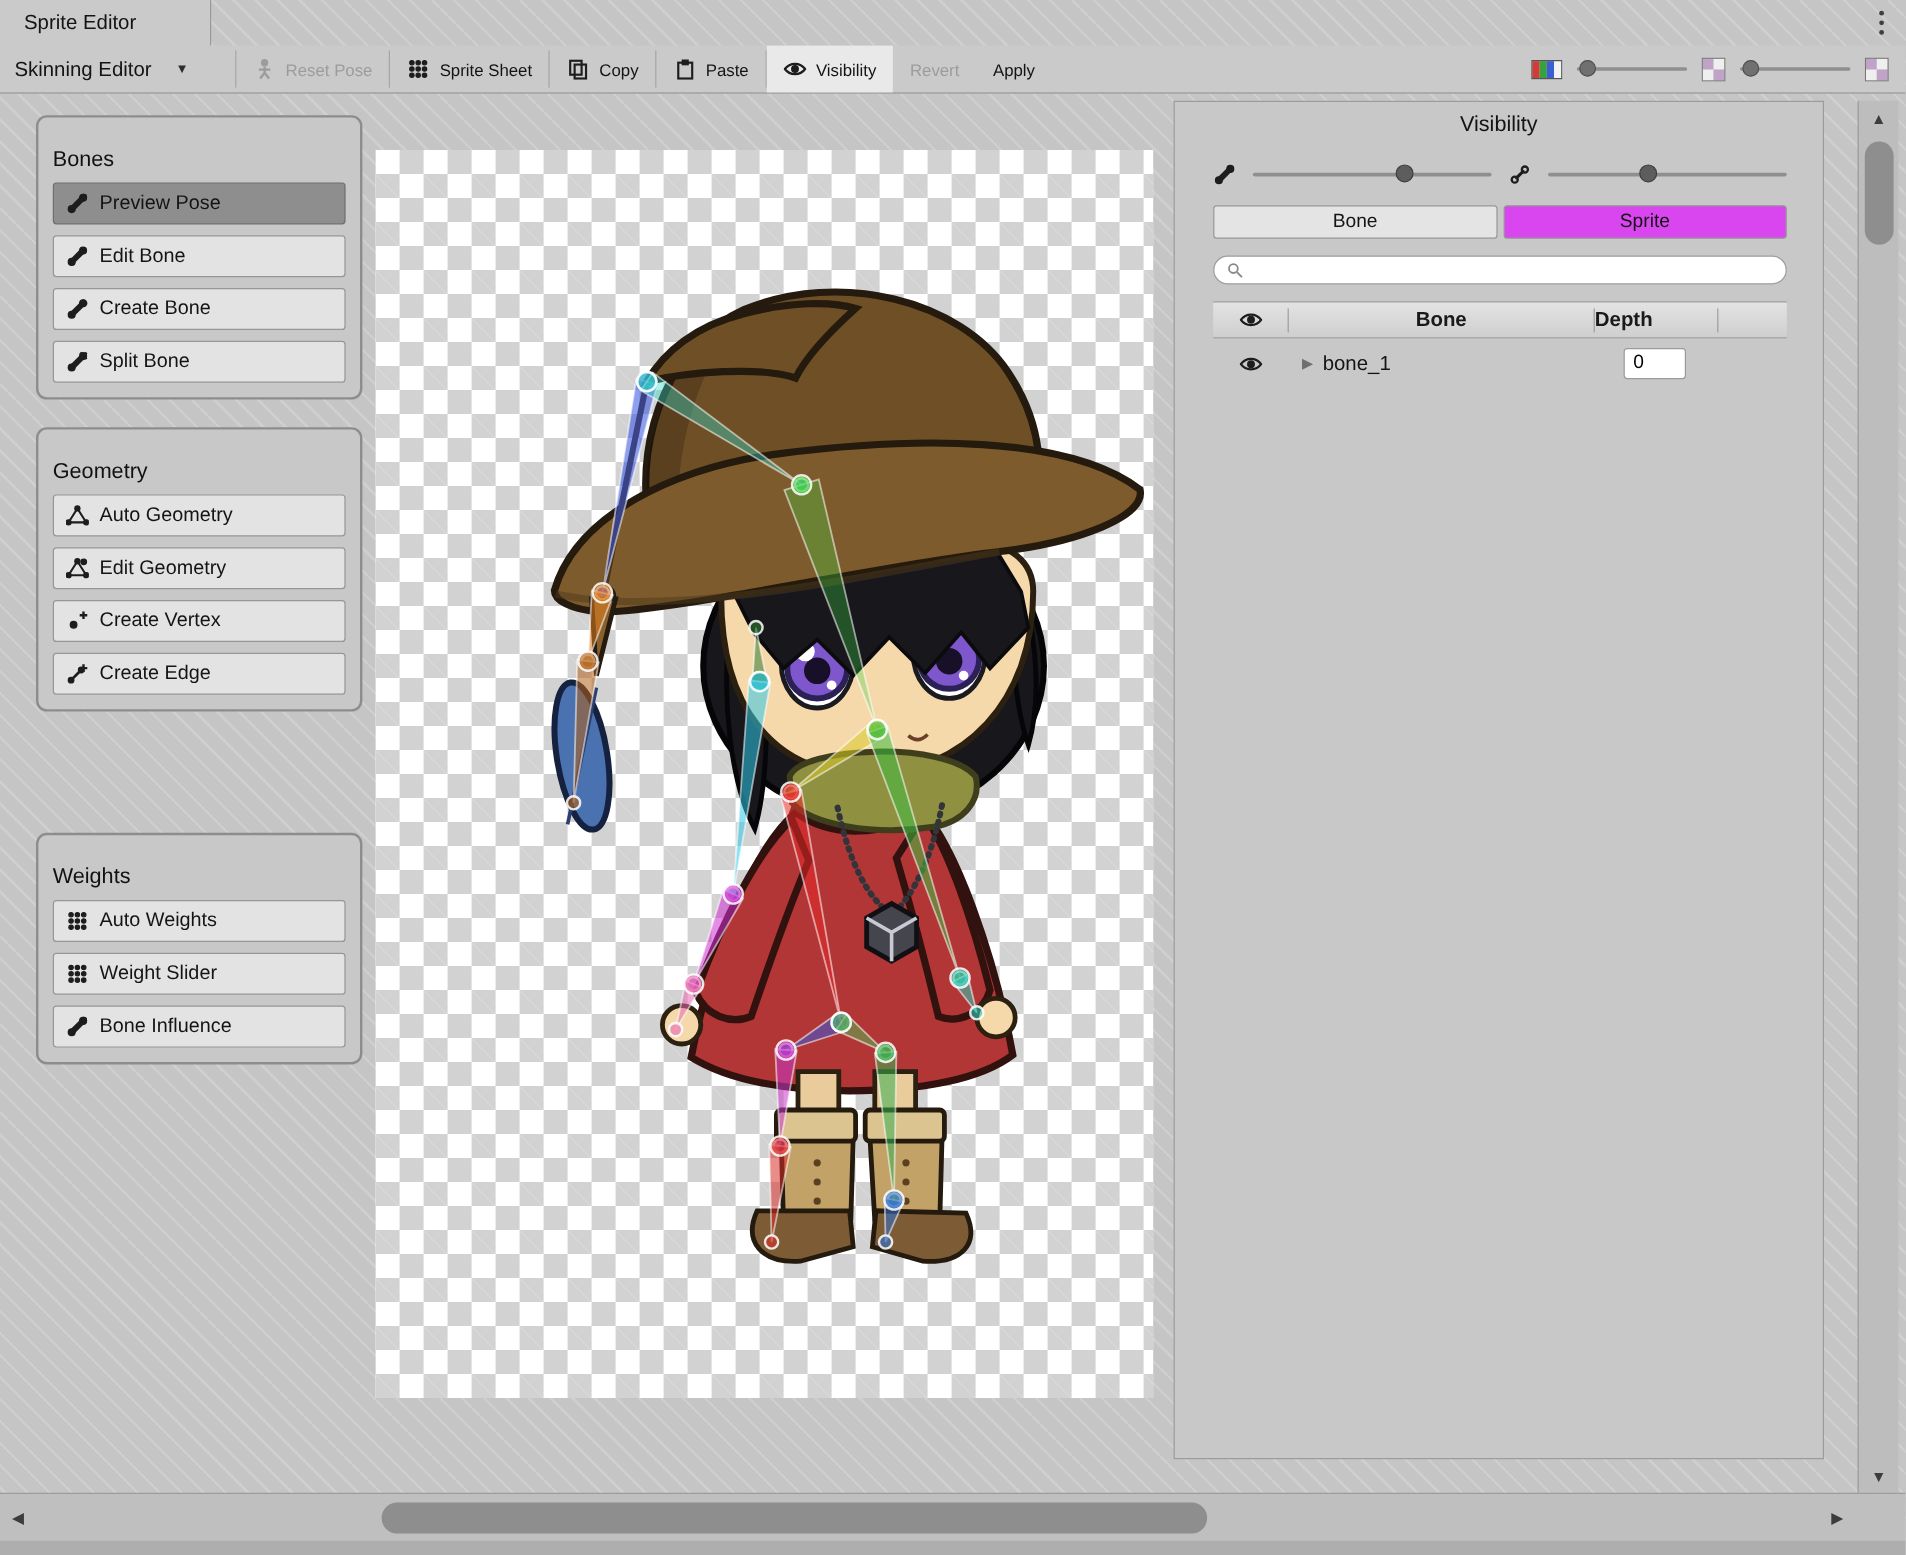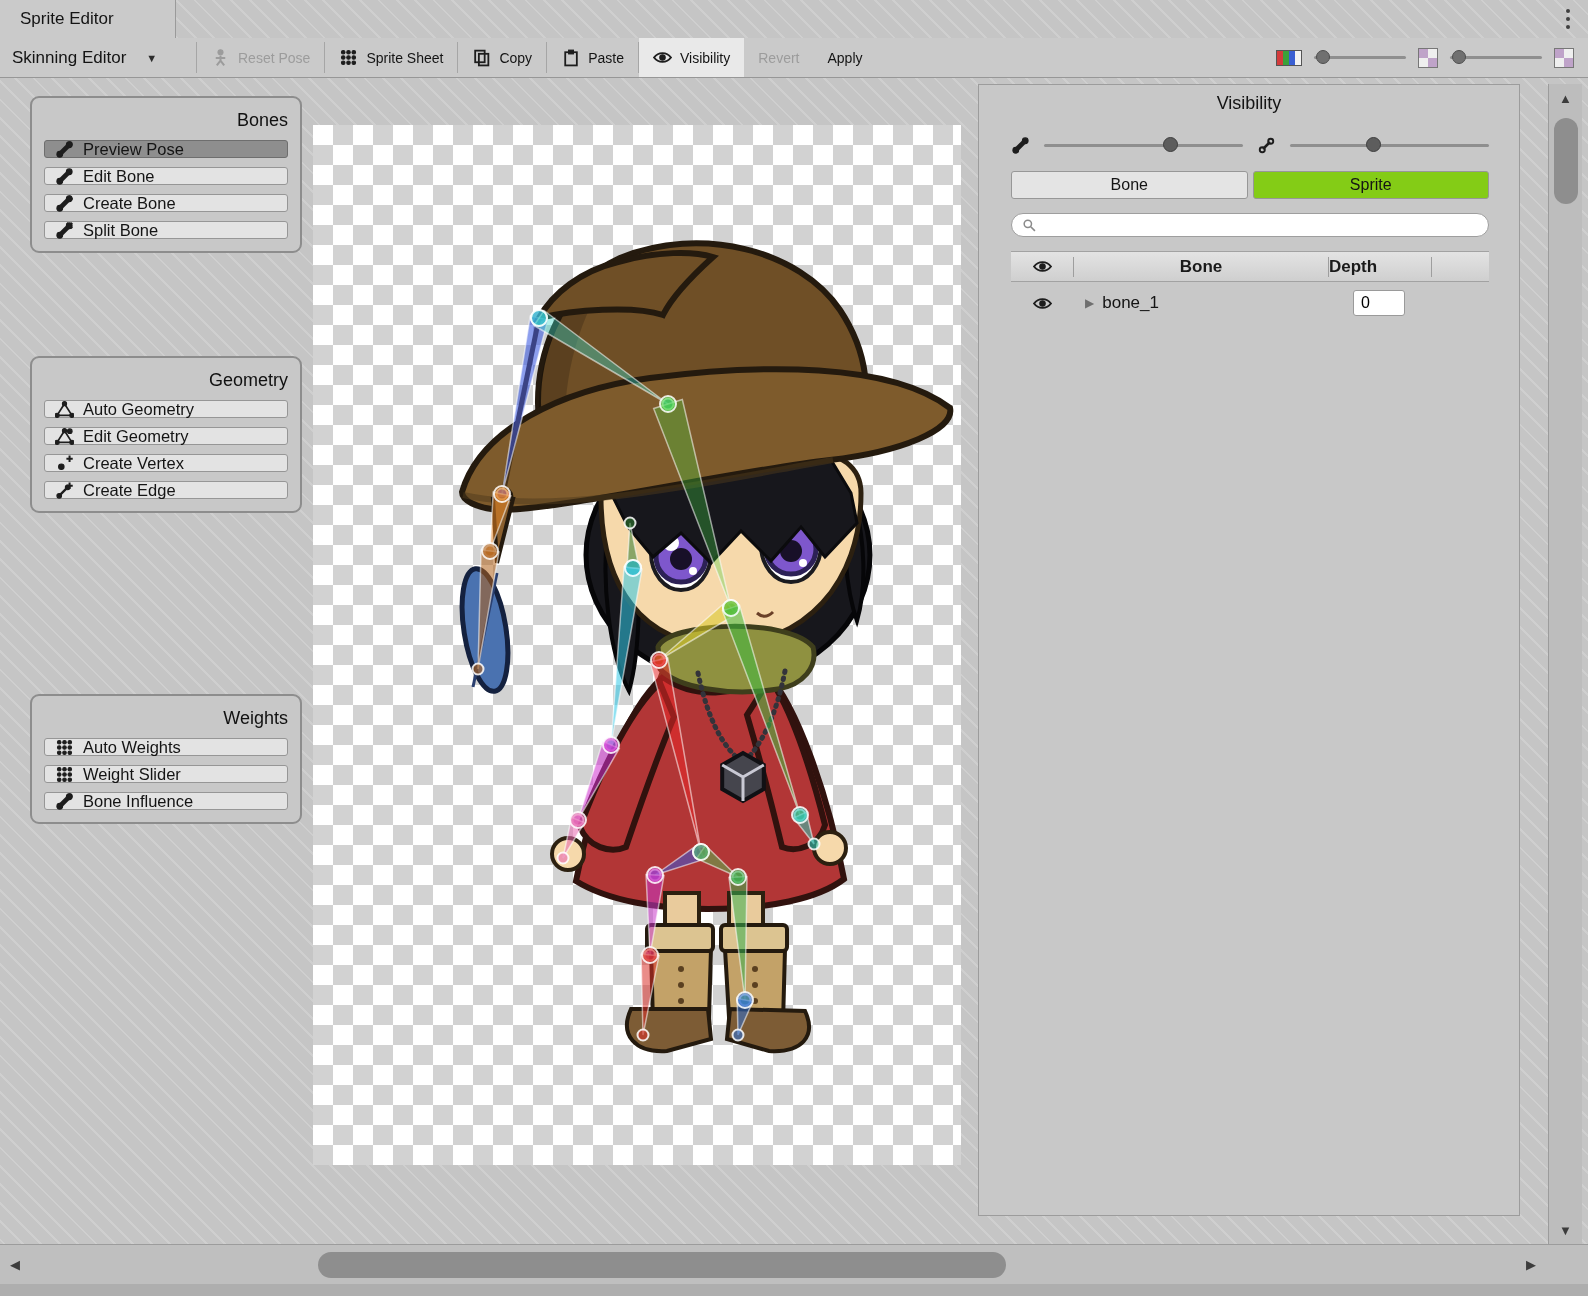--- a/index.html
+++ b/index.html
@@ -36,22 +36,22 @@
   .t-slider{width:92px}
 
   
   .bicon{width:19px;height:19px;flex:none;stroke:#1d1d1d;fill:#1d1d1d}
   .is-disabled .bicon{stroke:#9c9c9c;fill:#9c9c9c}
   .mini{width:15px;height:15px}
 
   
   .panel{position:absolute;left:30px;width:272px;background:#c8c8c8;border:2px solid #8d8d8d;
          border-radius:9px;padding:8px 12px 12px}
-  .panel h3{text-align:right;font-size:18px;font-weight:400;margin:4px 0 6px;color:#111}
-  .pbtn{display:flex;align-items:center;gap:9px;height:18px;background:#e3e3e3;
+  .panel h3{text-align:left;font-size:18px;font-weight:400;margin:16px 0 6px;color:#111}
+  .pbtn{display:flex;align-items:center;gap:9px;height:35px;background:#e3e3e3;
         border:1px solid #969696;border-radius:3px;margin-top:9px;padding:0 10px;font-size:16.5px}
   .pbtn.selected{background:#8e8e8e;border-color:#6e6e6e}
 
   
   .canvas{position:absolute;left:313px;top:125px;width:648px;height:1040px;background-color:#fff;
     background-image:
       linear-gradient(45deg,#d2d2d2 25%,transparent 25%),
       linear-gradient(-45deg,#d2d2d2 25%,transparent 25%),
       linear-gradient(45deg,transparent 75%,#d2d2d2 75%),
       linear-gradient(-45deg,transparent 75%,#d2d2d2 75%);
@@ -60,21 +60,21 @@
   .canvas svg{position:absolute;left:0;top:0}
 
   
   .vis{position:absolute;left:978px;top:84px;width:542px;height:1132px;background:#c8c8c8;
        border:1px solid #9c9c9c}
   .vis h2{text-align:center;font-weight:400;font-size:18px;margin-top:8px}
   .vis-sliders{display:flex;align-items:center;gap:14px;margin:22px 30px 0 32px}
   .vis-sliders .track{flex:1}
   .vis-sliders .track .knob{width:15px;height:15px;top:-7px;background:#5d5d5d;border-color:#3e3e3e}
   .vtabs{display:flex;gap:5px;margin:16px 30px 0 32px}
-  .vtab{flex:1;height:28px;background:#84cc16;border:1px solid #979797;border-radius:3px;
+  .vtab{flex:1;height:28px;background:#d946ef;border:1px solid #979797;border-radius:3px;
         display:flex;align-items:center;justify-content:center;font-size:16px}
   .vtab.active{background:#e4e4e4}
   .vsearch{display:flex;align-items:center;gap:6px;margin:14px 30px 0 32px;height:24px;
            background:#fff;border:1px solid #9e9e9e;border-radius:12px;padding:0 10px}
   .vsearch input{border:none;outline:none;background:transparent;flex:1;font-size:14px;
                  font-family:"Liberation Sans",sans-serif}
   .vhead{display:flex;align-items:center;height:31px;margin:14px 30px 0 32px;
          background:linear-gradient(#e3e3e3,#cfcfcf);border-top:1px solid #a2a2a2;
          border-bottom:1px solid #a2a2a2;font-size:17px;font-weight:700;color:#1a1a1a}
   .vhead .c-eye{width:62px;display:flex;justify-content:center}

